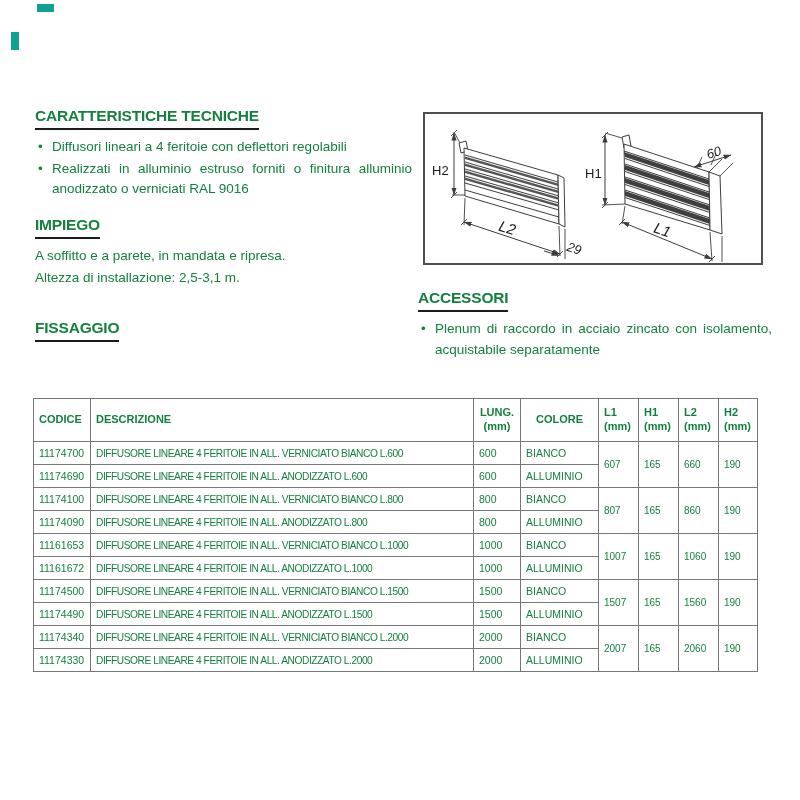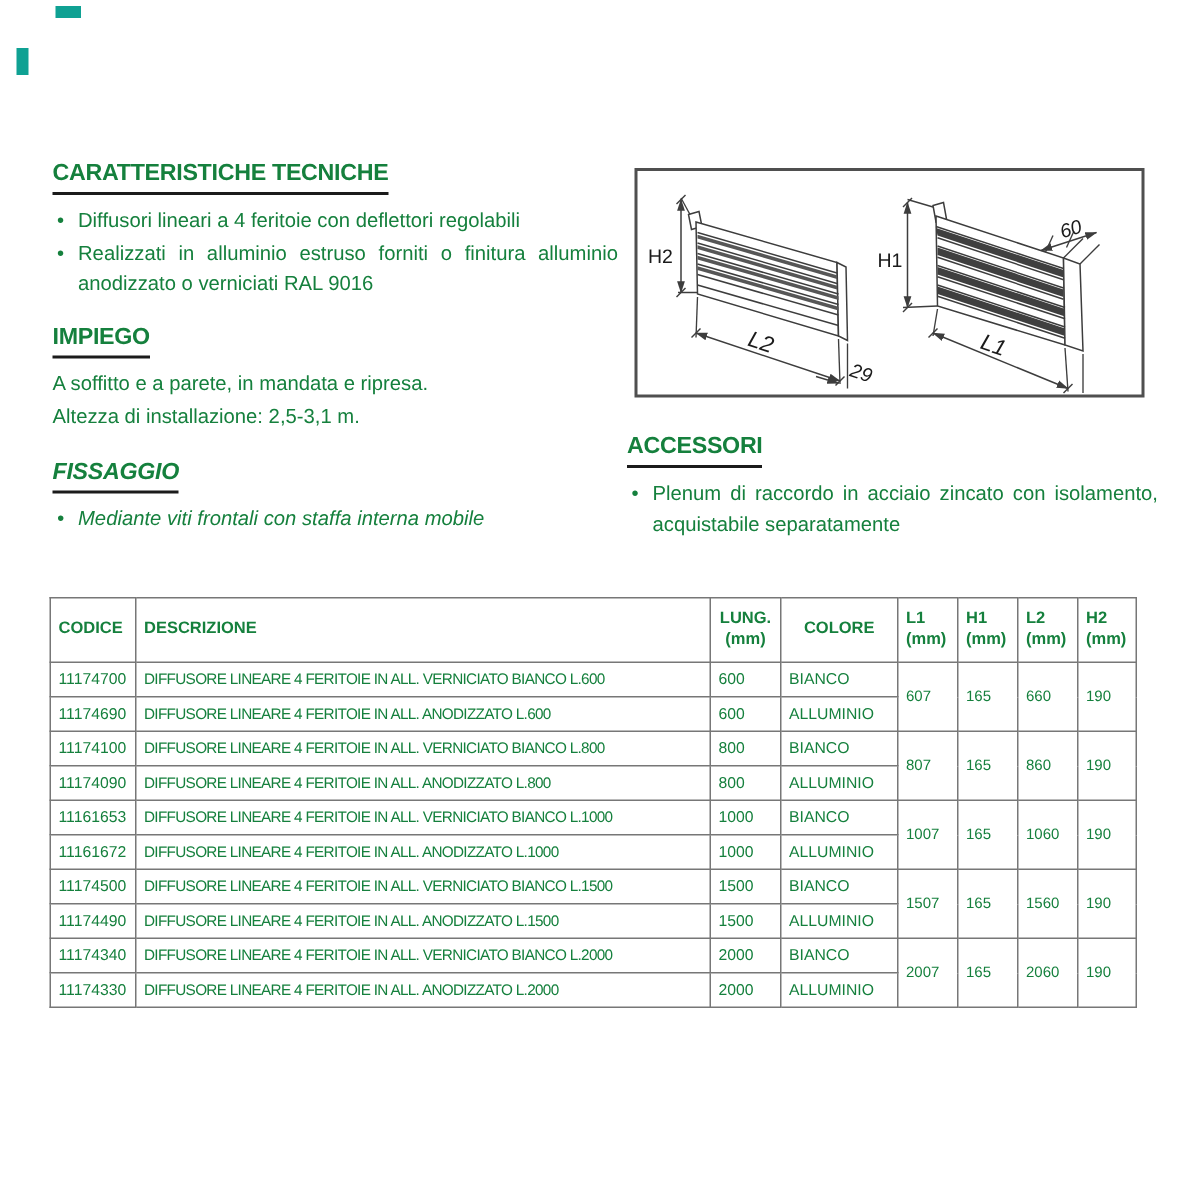--- a/index.html
+++ b/index.html
@@ -54,23 +54,22 @@
       <div class="bullet">Diffusori lineari a 4 feritoie con deflettori regolabili</div>
       <div class="bullet justify">Realizzati in alluminio estruso forniti o finitura alluminio anodizzato o verniciati RAL 9016</div>
     </div>
 
     <div class="sec-block">
       <div class="sec-title">IMPIEGO</div>
       <div class="plain-line">A soffitto e a parete, in mandata e ripresa.</div>
       <div class="plain-line">Altezza di installazione: 2,5-3,1 m.</div>
     </div>
 
-    <div class="sec-block" style="margin-top:15px;font-style:italic;">
+    <div class="sec-block" style="margin-top:28px;">
       <div class="sec-title">FISSAGGIO</div>
-      <div class="bullet">Mediante viti frontali con staffa interna mobile</div>
     </div>
   </div>
 
   <div class="right-col">
     <div class="sec-title">ACCESSORI</div>
     <div class="bullet justify">Plenum di raccordo in acciaio zincato con isolamento, acquistabile separatamente</div>
   </div>
 
   <div class="diagram">
     <svg width="336" height="149" viewBox="0 0 336 149">

